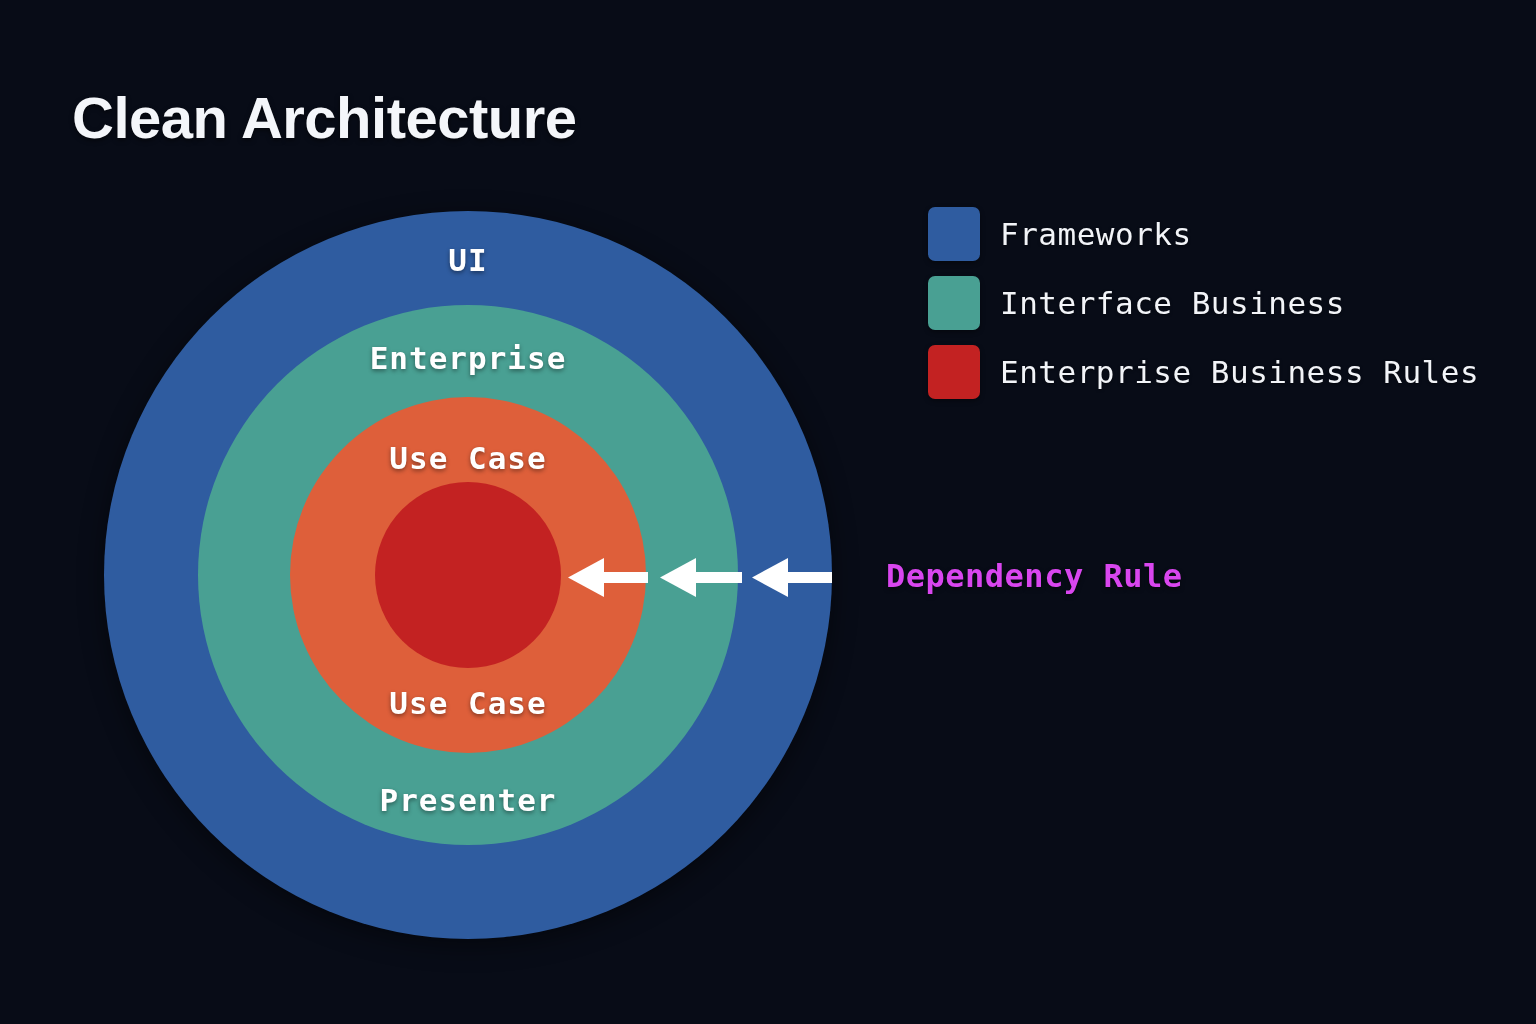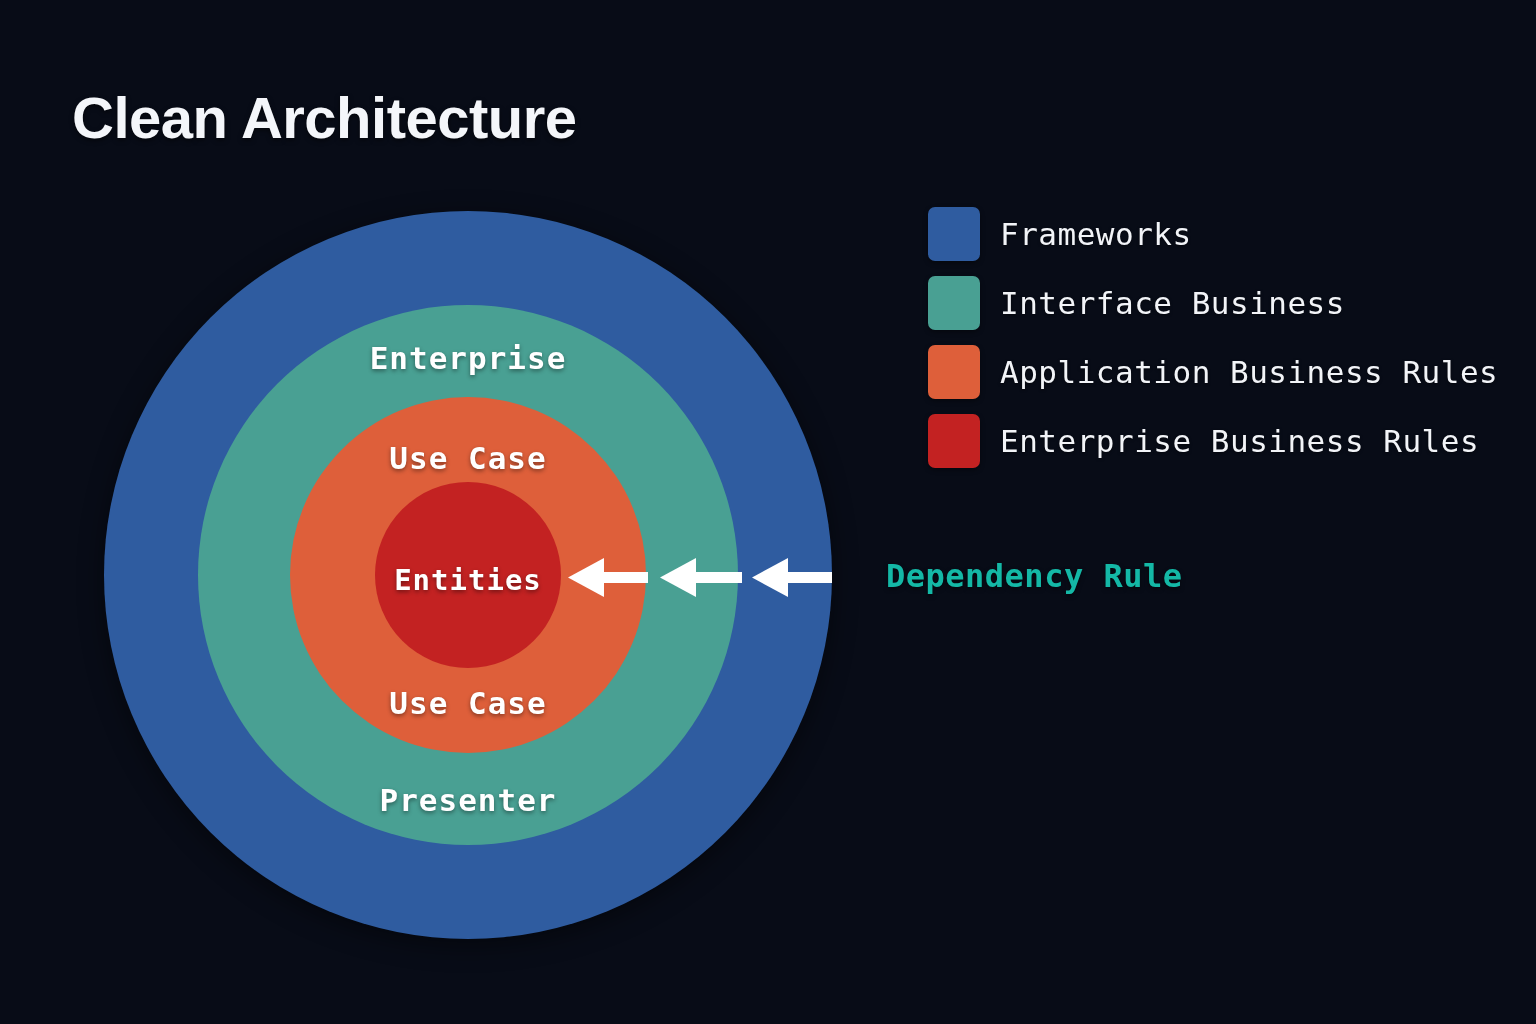--- a/index.html
+++ b/index.html
@@ -126,21 +126,21 @@
     letter-spacing: 0.5px;
     white-space: nowrap;
     text-shadow: 0 1px 3px rgba(0,0,0,0.5);
   }
 
   
   #dependency-rule-label {
     position: absolute;
     left: 886px;
     top: 549px;
-    color: #14b8a6;
+    color: #d946ef;
     font-size: 32px;
     font-weight: bold;
     letter-spacing: 0.5px;
     white-space: nowrap;
     text-shadow: 0 2px 4px rgba(0,0,0,0.5);
   }
 </style>
 </head>
 <body style="background: rgb(8, 12, 23);">
 
@@ -148,23 +148,23 @@
 
   <div id="page-title">Clean Architecture</div>
 
   <div id="rings">
 
     <div class="ring" id="ring-frameworks" style="background: rgb(47, 92, 160); width: 728px; height: 728px;"></div>
     <div class="ring" id="ring-interface-adapters" style="background: rgb(73, 160, 147); width: 540px; height: 540px;"></div>
     <div class="ring" id="ring-application-rules" style="background: rgb(222, 95, 58); width: 356px; height: 356px;"></div>
     <div class="ring" id="ring-enterprise-rules" style="background: rgb(195, 34, 34); width: 186px; height: 186px;"></div>
 
+    <div class="ring-label" id="label-ui">UI</div>
     <div class="ring-label" id="label-presenter">Enterprise</div>
     <div class="ring-label" id="label-use-case-top">Use Case</div>
-    <div class="ring-label" id="label-entities">Entities</div>
     <div class="ring-label" id="label-use-case-bot">Use Case</div>
     <div class="ring-label" id="label-repository">Presenter</div>
   </div>
 
   <svg id="dependency-arrows" viewBox="0 0 1536 1024">
     <g fill="#ffffff" stroke="none">
 
       <g>
         <rect x="600" y="564" width="48" height="11"></rect>
         <polygon points="568,569.5 604,550 604,589"></polygon>
@@ -189,24 +189,20 @@
     <div class="legend-row">
       <span class="legend-swatch" style="background:#2f5ca0"></span>
       <span class="legend-label">Frameworks</span>
     </div>
 
     <div class="legend-row">
       <span class="legend-swatch" style="background:#49a093"></span>
       <span class="legend-label">Interface Business</span>
     </div>
 
-    <div class="legend-row">
-      <span class="legend-swatch" style="background:#de5f3a"></span>
-      <span class="legend-label">Application Business Rules</span>
-    </div>
 
     <div class="legend-row">
       <span class="legend-swatch" style="background:#c32222"></span>
       <span class="legend-label">Enterprise Business Rules</span>
     </div>
 
   </div>
 
 </div>
 

